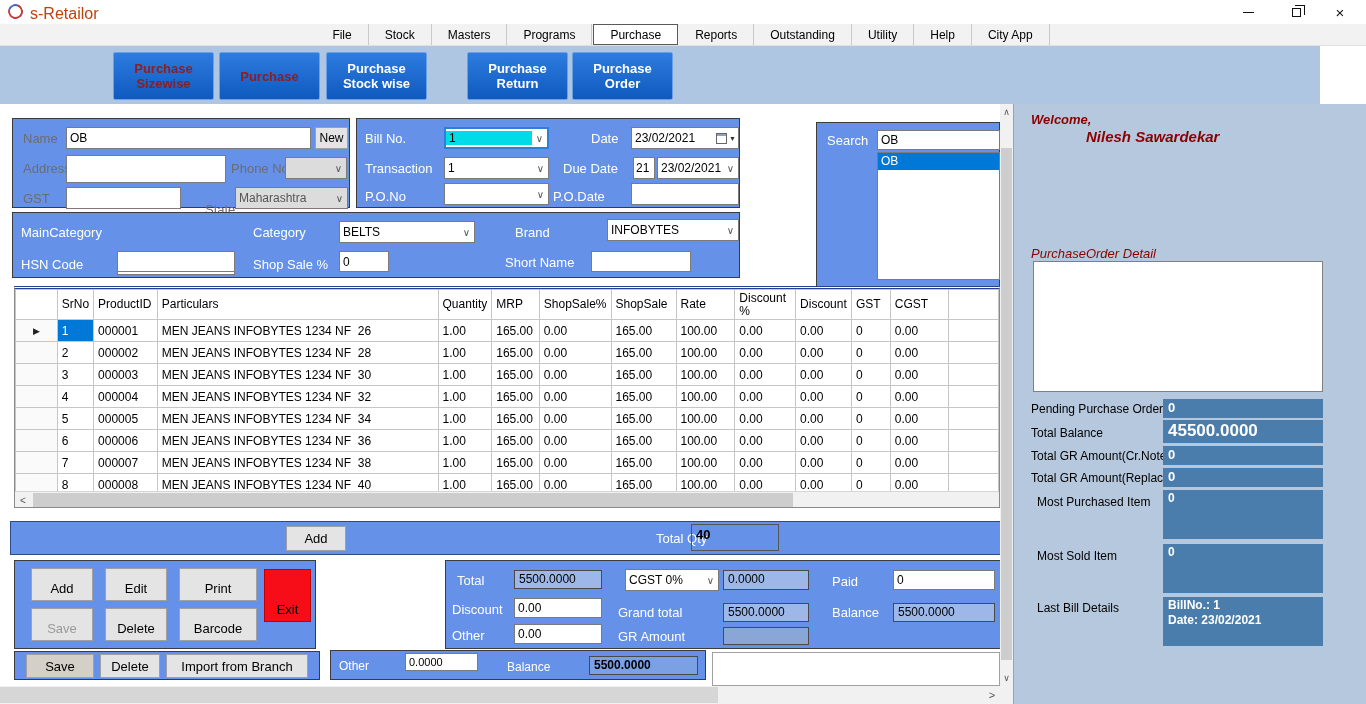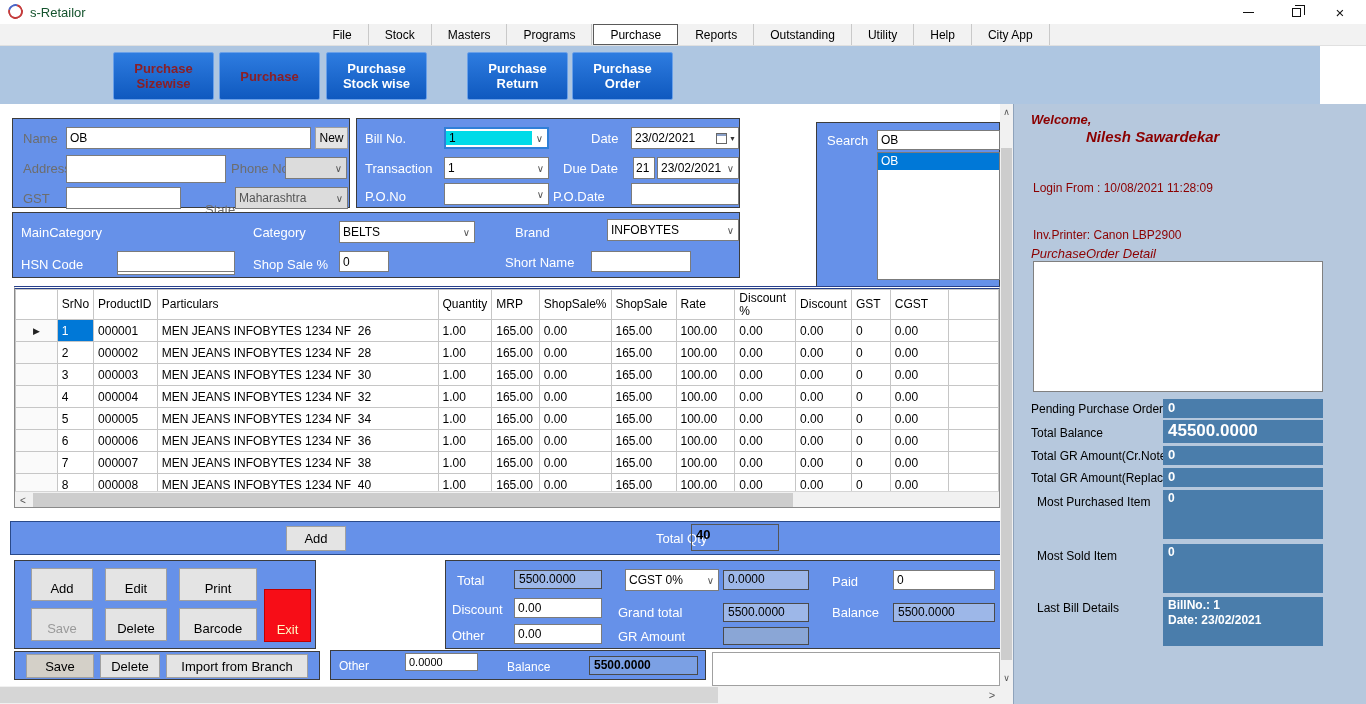--- a/index.html
+++ b/index.html
@@ -13,21 +13,21 @@
     --cyan:#00dbe8;
     --valbox:#9db7e8;
   }
   *{box-sizing:border-box;margin:0;padding:0;}
   body{font-family:"Liberation Sans","DejaVu Sans",sans-serif;background:#888;}
   .app{position:relative;width:1366px;height:704px;background:#fff;overflow:hidden;font-size:12px;}
 
   
   .titlebar{position:absolute;left:0;top:0;width:1366px;height:24px;background:#fff;}
   .app-icon{position:absolute;left:8px;top:4px;width:15px;height:15px;border:2px solid #c43c3c;border-top-color:#4a66c8;border-radius:50%;transform:rotate(-30deg);}
-  .title-text{position:absolute;left:30px;top:5px;font-size:13px;color:#14532d;}
+  .title-text{position:absolute;left:30px;top:5px;font-size:16px;color:#c2410c;}
   .win-btn{position:absolute;top:0;width:44px;height:24px;display:flex;align-items:center;justify-content:center;color:#111;}
   .wb-min{left:1226px;}
   .wb-min span{display:block;width:11px;height:1px;background:#111;}
   .wb-restore{left:1274px;}
   .restore-glyph{position:relative;width:9px;height:9px;border:1px solid #111;background:#fff;}
   .restore-glyph::before{content:"";position:absolute;left:2px;top:-4px;width:9px;height:9px;border:1px solid #111;border-left:none;border-bottom:none;}
   .wb-close{left:1318px;font-size:15px;}
 
   
   .menubar{position:absolute;left:0;top:24px;width:1366px;height:22px;background:#f2f2f2;display:flex;align-items:stretch;border-bottom:1px solid #e0e0e0;justify-content:center;}
@@ -394,21 +394,21 @@
   <div class="panel" style="left:10px;top:521px;width:991px;height:34px;border-color:#2a4a8a;">
     <button class="gbtn" style="left:275px;top:4px;width:60px;height:25px;">Add</button>
     <div class="lblw" style="left:645px;top:9px;">Total Qty</div>
     <div style="position:absolute;left:680px;top:2px;width:88px;height:27px;border:1px solid #555;color:#000;font-weight:bold;font-size:13px;padding:2px 4px;">40</div>
   </div>
 
   <div class="panel" style="left:14px;top:560px;width:302px;height:89px;">
     <button class="gbtn" style="left:16px;top:7px;width:62px;height:33px;">Add</button>
     <button class="gbtn" style="left:90px;top:7px;width:62px;height:33px;">Edit</button>
     <button class="gbtn" style="left:164px;top:7px;width:78px;height:33px;">Print</button>
-    <button class="gbtn" style="left:249px;top:28px;width:47px;height:53px;background:#f70d17;border:1px solid #c00000;color:#fef9c3;">Exit</button>
+    <button class="gbtn" style="left:249px;top:8px;width:47px;height:53px;background:#f70d17;border:1px solid #c00000;color:#000000;">Exit</button>
     <button class="gbtn" style="left:16px;top:47px;width:62px;height:33px;color:#9a9a9a;">Save</button>
     <button class="gbtn" style="left:90px;top:47px;width:62px;height:33px;">Delete</button>
     <button class="gbtn" style="left:164px;top:47px;width:78px;height:33px;">Barcode</button>
   </div>
 
   <div class="panel" style="left:14px;top:651px;width:306px;height:29px;">
     <button class="gbtn" style="left:11px;top:2px;width:68px;height:24px;align-items:center;padding-bottom:0;background:#d4d0c8;">Save</button>
     <button class="gbtn" style="left:85px;top:2px;width:60px;height:24px;align-items:center;padding-bottom:0;">Delete</button>
     <button class="gbtn" style="left:151px;top:2px;width:142px;height:24px;align-items:center;padding-bottom:0;">Import from Branch</button>
   </div>
@@ -453,26 +453,20 @@
   </div>
   <div class="hscroll">
     <div class="hs-thumb"></div>
     <div class="hs-right">&gt;</div>
   </div>
   <div class="scroll-corner"></div>
 
   <div class="sidebar">
     <div class="sb-welcome">Welcome,</div>
     <div class="sb-user">Nilesh Sawardekar</div>
-    <div class="sb-info">
-      <div>Login From : 10/08/2021 11:28:09</div>
-      <div>Inv.Printer: Canon LBP2900</div>
-      <div>User Name  : nilesh        Computer   :</div>
-      <div>Data Source=.\SQLEXPRESS;MultipleAc</div>
-    </div>
     <div class="sb-polabel">PurchaseOrder Detail</div>
     <div class="sb-pobox"></div>
 
     <div class="sb-label" style="left:17px;top:298px;">Pending Purchase Orders</div>
     <div class="sb-box" style="top:295px;height:19px;">0</div>
 
     <div class="sb-label" style="left:17px;top:322px;">Total Balance</div>
     <div class="sb-box" style="top:316px;height:23px;font-size:17px;">45500.0000</div>
 
     <div class="sb-label" style="left:17px;top:345px;">Total GR Amount(Cr.Notes)</div>

